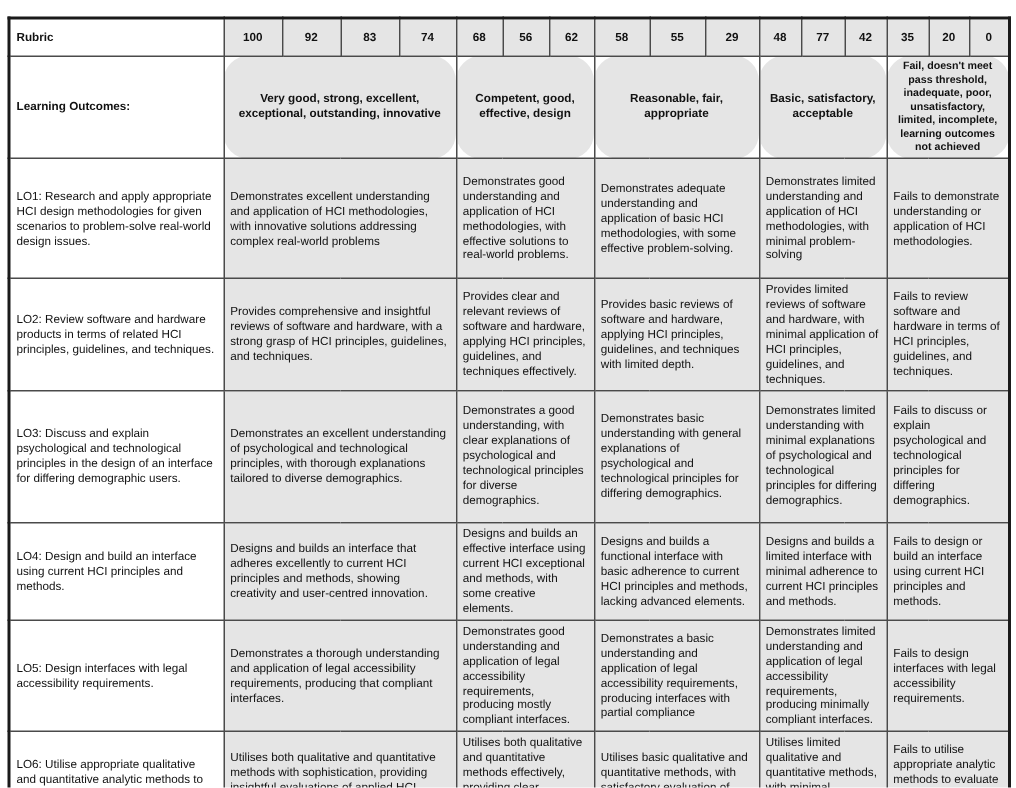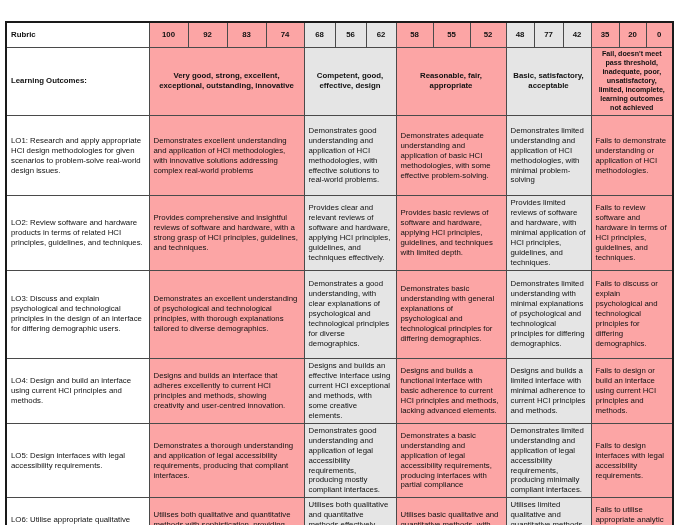--- a/index.html
+++ b/index.html
@@ -1,39 +1,39 @@
 <!DOCTYPE html>
 <html><head>
 <meta charset="utf-8">
 <style>
   html,body{margin:0;padding:0;background:#ffffff;}
   .page{
     width:677px;height:525px;background:#ffffff;box-sizing:border-box;
-    padding:21px 5px;font-family:"Liberation Sans", sans-serif;color:#111;
+    padding:11px 5px;font-family:"Liberation Sans", sans-serif;color:#111;
   }
   table.rubric{
     border-collapse:collapse;table-layout:fixed;width:667px;
     border:2px solid #1a1a1a;
   }
   table.rubric td{
     border:1px solid #4a4a4a;
     vertical-align:middle;
     padding:2px 4px;
     font-size:7.8px;line-height:1.28;
     color:#111;
     overflow:hidden;
     word-wrap:break-word;
   }
   
-  td.b1, td.b3, td.b5{background:#fca5a5;margin-top:12px;}
+  td.b1, td.b3, td.b5{background:#e5e5e5;margin-top:12px;}
   td.b2, td.b4{background:#e5e5e5;}
   td.lbl{background:#ffffff;text-align:left;}
   td.bold{font-weight:bold;}
   td.num{font-weight:bold;text-align:center;font-size:8.2px;}
-  td.band{font-weight:bold;text-align:center;}
+  td.band{font-weight:bold;text-align:center;border-radius:17px;}
   td.band.fail{font-size:7.1px;}
   td.lo{font-weight:normal;font-size:7.9px;}
   td.body{text-align:left;}
   tr.h-scores{height:25px;}
   tr.h-bands{height:64px;}
   tr.row-lo1{height:80px;}
   tr.row-lo2{height:58px;}
   tr.row-lo3{height:88px;}
   tr.row-lo4{height:58px;}
   tr.row-lo5{height:73px;}
@@ -69,21 +69,21 @@
       <td class="lbl bold">Rubric</td>
       <td class="num b1">100</td>
       <td class="num b1">92</td>
       <td class="num b1">83</td>
       <td class="num b1">74</td>
       <td class="num b2">68</td>
       <td class="num b2">56</td>
       <td class="num b2">62</td>
       <td class="num b3">58</td>
       <td class="num b3">55</td>
-      <td class="num b3">52</td>
+      <td class="num b3">29</td>
       <td class="num b4">48</td>
       <td class="num b4">77</td>
       <td class="num b4">42</td>
       <td class="num b5">35</td>
       <td class="num b5">20</td>
       <td class="num b5">0</td>
     </tr>
 
     <tr class="h-bands">
       <td class="lbl bold">Learning Outcomes:</td>

